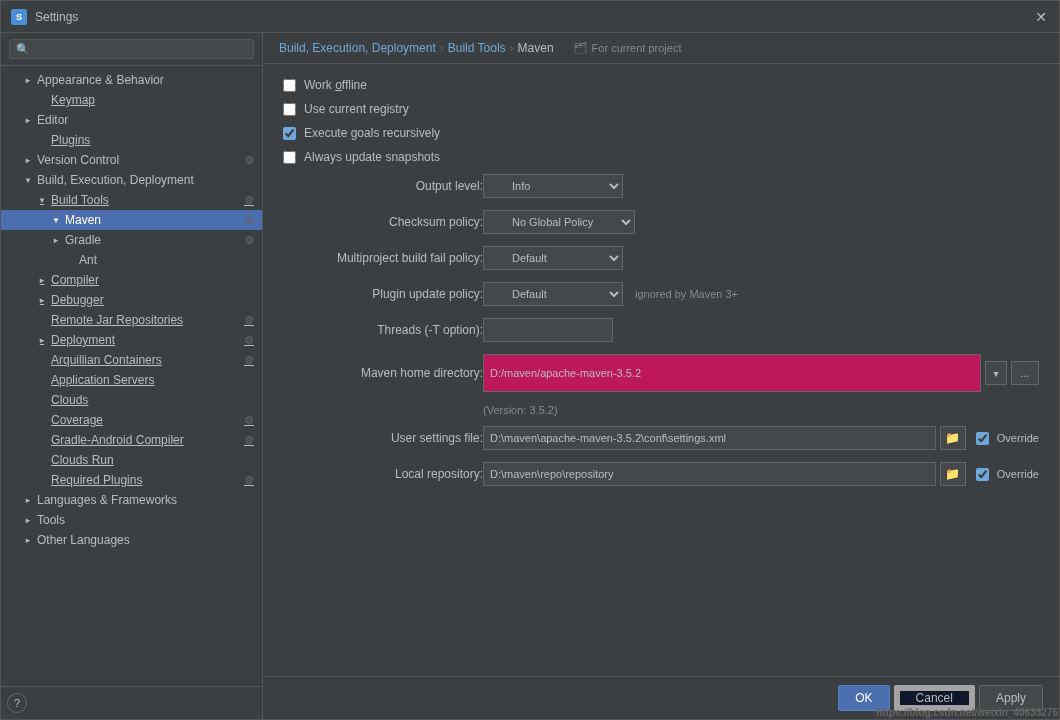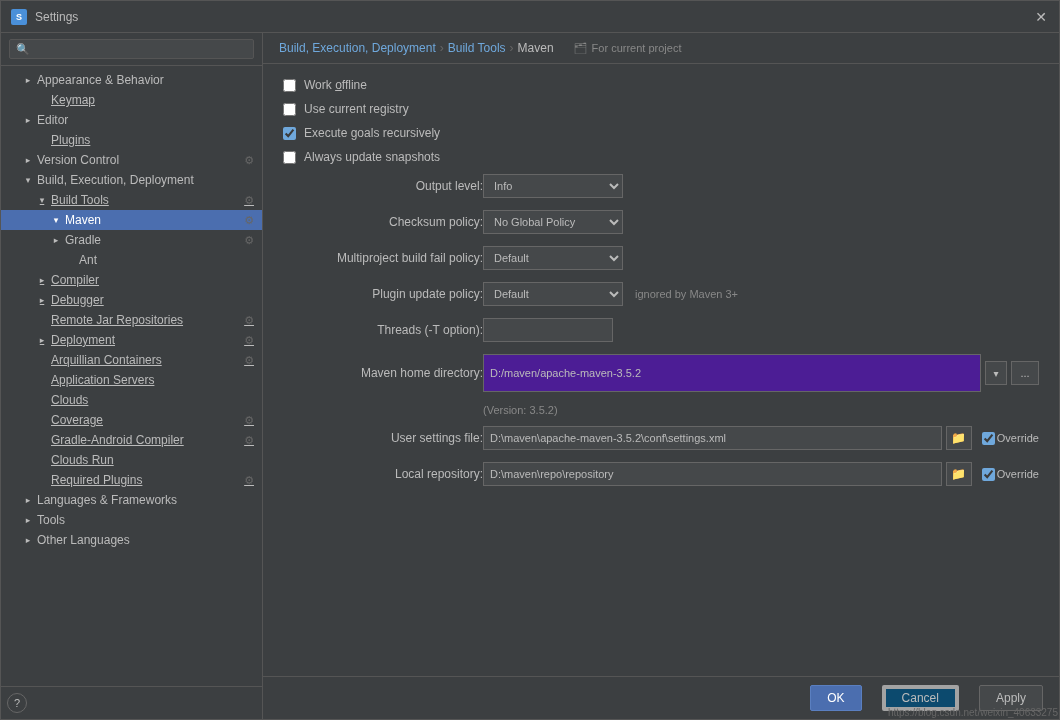--- a/index.html
+++ b/index.html
@@ -54,50 +54,50 @@
 
     .checkbox-row { display: flex; align-items: center; gap: 8px; margin-bottom: 10px; }
     .checkbox-row input[type=checkbox] { width: 13px; height: 13px; accent-color: #6fa8dc; flex-shrink: 0; }
     .checkbox-label { font-size: 12px; color: #bbb; }
     .checkbox-label u { text-decoration: underline; }
 
     .form-row { display: flex; align-items: center; margin-bottom: 12px; }
     .form-label { width: 200px; font-size: 12px; color: #bbb; flex-shrink: 0; text-align: right; }
     .form-control { display: flex; align-items: center; gap: 6px; flex: 1; }
 
-    select { background: #45484a; border: 1px solid #666; color: #bbb; padding: 2px 6px; font-size: 11px; outline: none; height: 24px; min-width: 140px; }
+    select { background: #45484a; border: 1px solid #666; color: #bbb; padding: 2px 24px; font-size: 11px; outline: none; height: 24px; min-width: 140px; }
     select option { background: #3c3f41; }
 
     .text-input { background: #45484a; border: 1px solid #666; color: #bbb; padding: 2px 6px; font-size: 11px; outline: none; height: 24px; }
     .threads-input { width: 130px; }
 
     .maven-home-row { display: flex; align-items: center; gap: 4px; }
-    .maven-home-input { flex: 1; background: #4c1d95; border: 1px solid #666; color: #bbb; padding: 18px 6px; font-size: 11px; outline: none; height: 24px; }
+    .maven-home-input { flex: 1; background: #be185d; border: 1px solid #666; color: #bbb; padding: 18px 6px; font-size: 11px; outline: none; height: 24px; }
     .dropdown-btn { background: #45484a; border: 1px solid #666; color: #bbb; height: 24px; width: 22px; display: flex; align-items: center; justify-content: center; cursor: pointer; font-size: 10px; flex-shrink: 0; }
     .browse-btn { background: #45484a; border: 1px solid #666; color: #bbb; height: 24px; width: 28px; display: flex; align-items: center; justify-content: center; cursor: pointer; font-size: 11px; flex-shrink: 0; }
 
     .version-note { margin-left: 200px; margin-bottom: 10px; font-size: 11px; color: #888; }
 
     .file-row { display: flex; align-items: center; gap: 4px; }
     .file-input { flex: 1; background: #45484a; border: 1px solid #666; color: #bbb; padding: 2px 6px; font-size: 11px; outline: none; height: 24px; }
     .folder-btn { background: #45484a; border: 1px solid #666; color: #bbb; height: 24px; width: 26px; display: flex; align-items: center; justify-content: center; cursor: pointer; font-size: 12px; flex-shrink: 0; }
-    .override-group { display: flex; align-items: center; gap: 2px; margin-left: 4px; }
+    .override-group { display: flex; align-items: center; gap: 8px; margin-left: 4px; }
     .override-checkbox { width: 13px; height: 13px; accent-color: #6fa8dc; }
     .override-label { font-size: 11px; color: #bbb; }
 
     .hint-text { font-size: 11px; color: #888; margin-left: 6px; }
 
     
-    .bottom-bar { padding: 8px 16px; border-top: 1px solid #555; display: flex; justify-content: flex-end; align-items: center; gap: 20px; background: #3c3f41; }
+    .bottom-bar { padding: 8px 16px; border-top: 1px solid #555; display: flex; justify-content: flex-end; align-items: center; gap: 4px; background: #3c3f41; }
     .btn { padding: 4px 16px; font-size: 12px; cursor: pointer; border-radius: 2px; height: 26px; display: flex; align-items: center; }
     .btn-ok { background: #4b6eaf; border: 1px solid #5a7fc0; color: #fff; }
-    .btn-cancel { background: #0c4a6e; border: 4px solid #a3a3a3; color: #bbb; text-align: center; }
+    .btn-cancel { background: #0f172a; border: 6px solid #a3a3a3; color: #bbb; text-align: center; }
     .btn-apply { background: #45484a; border: 1px solid #666; color: #bbb; }
 
-    .watermark { position: fixed; bottom: 2px; right: 2px; font-size: 10px; color: #666; }
+    .watermark { position: fixed; bottom: 2px; right: 2px; font-size: 10px; color: #666; font-weight: bold; }
   </style>
 </head>
 <body>
 
 <div class="window">
 
   <div class="title-bar">
     <div class="title-bar-left">
       <div class="title-icon">S</div>
       <span class="title-text">Settings</span>

